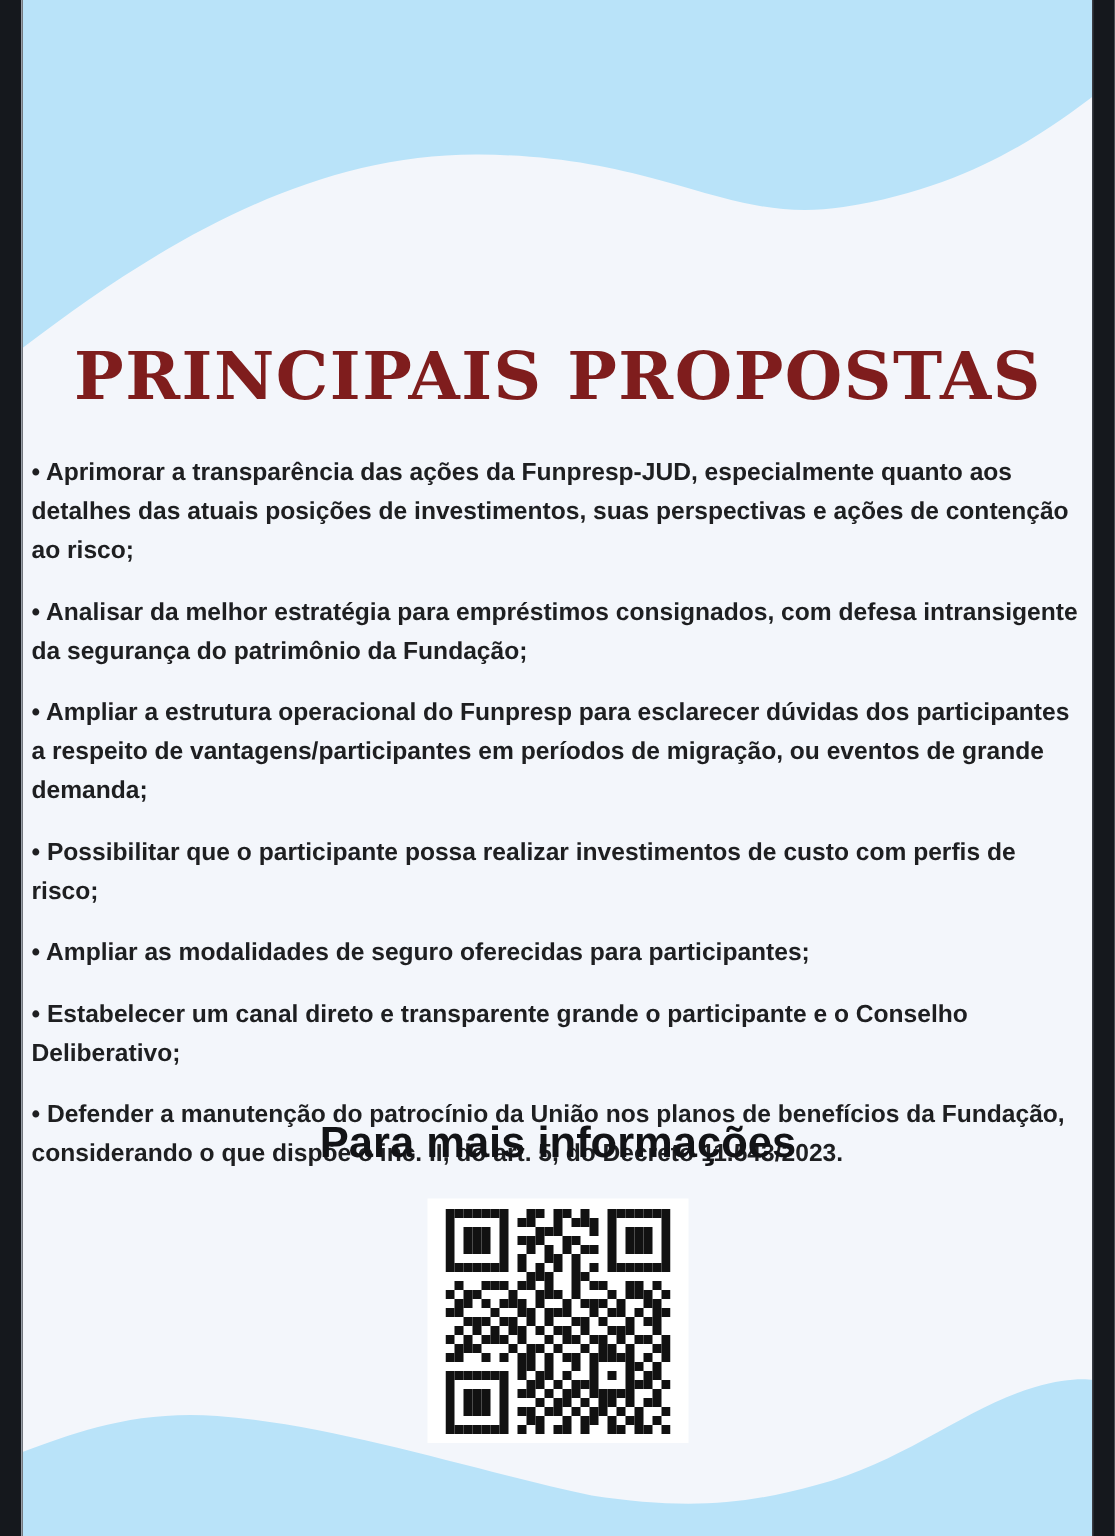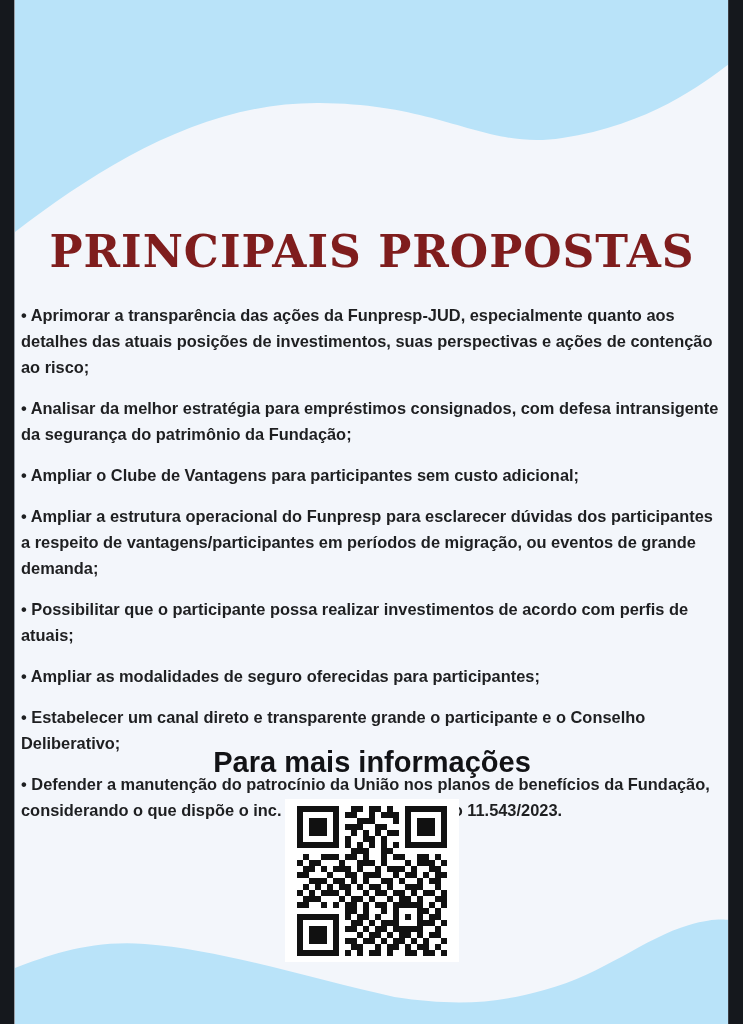--- a/index.html
+++ b/index.html
@@ -59,23 +59,22 @@
 
   <svg class="wave bottom" viewBox="0 0 715 124" preserveAspectRatio="none">
     <path id="bottom-wave-path" fill="#B9E3F9" d="M0,68 C35,55 75,40 130,44 C210,50 300,80 380,97 C440,106 480,104 530,90 C590,74 630,38 675,25 C695,19 708,19 715,20 V124 H0 Z"></path>
   </svg>
 
   <h1 class="page-title" style="color: #7f1d1d;">PRINCIPAIS PROPOSTAS</h1>
 
   <div class="bullet-list">
       <p>• Aprimorar a transparência das ações da Funpresp-JUD, especialmente quanto aos detalhes das atuais posições de investimentos, suas perspectivas e ações de contenção ao risco;</p>
       <p>• Analisar da melhor estratégia para empréstimos consignados, com defesa intransigente da segurança do patrimônio da Fundação;</p>
-      <p>• Ampliar o Clube de Vantagens para participantes sem custo adicional;</p>
       <p>• Ampliar a estrutura operacional do Funpresp para esclarecer dúvidas dos participantes a respeito de vantagens/participantes em períodos de migração, ou eventos de grande demanda;</p>
-      <p>• Possibilitar que o participante possa realizar investimentos de acordo com perfis de atuais;</p>
+      <p>• Possibilitar que o participante possa realizar investimentos de custo com perfis de risco;</p>
       <p>• Ampliar as modalidades de seguro oferecidas para participantes;</p>
       <p>• Estabelecer um canal direto e transparente grande o participante e o Conselho Deliberativo;</p>
       <p>• Defender a manutenção do patrocínio da União nos planos de benefícios da Fundação, considerando o que dispõe o inc. II, do art. 5, do Decreto 11.543/2023.</p>
     </div>
 
   <h2 class="info-heading">Para mais informações</h2>
 
   <div class="qr-box">
       <svg width="150" height="150" viewBox="0 0 150 150">
         <rect x="0" y="0" width="6" height="6" fill="#111111"></rect>

